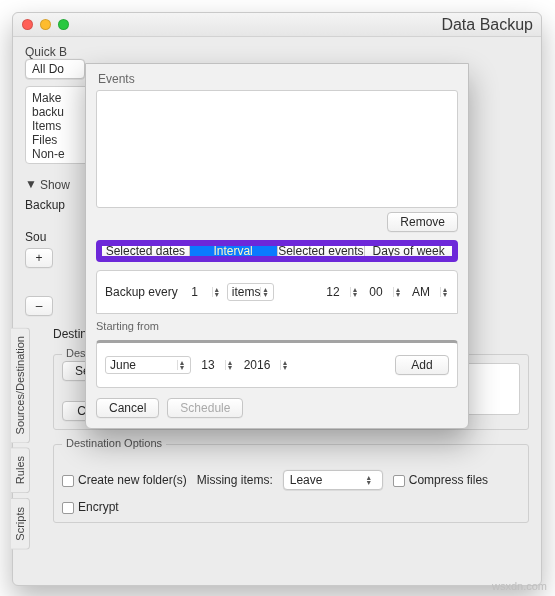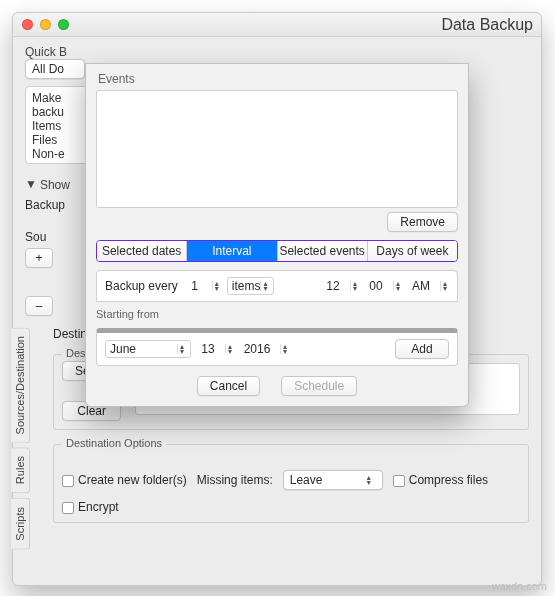--- a/index.html
+++ b/index.html
@@ -108,37 +108,37 @@
   .sheet {
     position:absolute; left:72px; top:26px; width:384px;
     background:#f1f1f1; border:1px solid #c0c0c0; border-radius:0 0 6px 6px;
     box-shadow: 0 14px 30px rgba(0,0,0,.32);
     padding:8px 10px 10px 10px;
   }
   .sheet .events { font-size:12px; color:#666; margin:0 0 4px 2px; }
   .events-box { background:#fff; border:1px solid #cfcfcf; border-radius:3px; height:118px; }
   .sheet-row { display:flex; justify-content:flex-end; margin-top:4px; }
   .seg {
-    display:flex; margin-top:8px; border:1px solid #6d28d9; border-radius:4px;
+    display:flex; margin-top:8px; border:6px solid #6d28d9; border-radius:4px;
     overflow:hidden; width:100%; height:22px;
   }
   .seg div {
     flex:1; display:flex; align-items:center; justify-content:center;
     border-right:1px solid #c7c7c7; background:linear-gradient(#fff,#f3f3f3);
     font-size:12px;
   }
   .seg div:last-child { border-right:none; }
   .seg .active { background:#0a7bff; color:#fef9c3; }
   .ctrl-row { display:flex; align-items:center; gap:6px; margin-top:8px; background:#fff;
-    border:1px solid #cfcfcf; border-top:none; border-radius:0 0 4px 4px; padding:6px 8px; }
+    border:1px solid #cfcfcf; border-top:none; border-radius:0 0 4px 4px; padding:12px 8px; }
   .ctrl-row.first { border-top:1px solid #cfcfcf; border-radius:4px 4px 0 0; }
   .stepper { display:flex; flex-direction:column; line-height:5px; font-size:8px; color:#555; padding:0 2px; border-left:1px solid #ddd; }
   .numfield { border:none; background:transparent; width:22px; text-align:center; }
   .sel-inline { border:1px solid #cfcfcf; border-radius:3px; background:#fff; padding:1px 4px; display:flex; align-items:center; }
-  .sheet-actions { display:flex; justify-content:center; gap:21px; margin-top:10px; }
+  .sheet-actions { display:flex; justify-content:flex-start; gap:8px; margin-top:10px; }
   .sub-label { font-size:11px; color:#666; margin-top:6px; }
 
   .wm { position:fixed; right:8px; bottom:4px; color:#bfbfbf; font-size:11px; }
 </style>
 </head>
 <body>
 
 <div class="window">
   <div class="titlebar">
     <div class="traffic">
@@ -289,21 +289,21 @@
           </span>
         <span class="numfield" style="width:26px">AM</span>
         <span class="stepper">
             <span>▴</span>
             <span>▾</span>
           </span>
       </div>
 
       <div class="sub-label">Starting from</div>
 
-      <div class="ctrl-row" style="border-top:5px solid #a3a3a3; border-radius:4px;">
+      <div class="ctrl-row" style="border-top:3px solid #a3a3a3; border-radius:4px;">
         <div class="sel-inline" style="width:86px">
           <span>June</span>
           <span class="stepper" style="margin-left:auto">
               <span>▴</span>
               <span>▾</span>
             </span>
         </div>
         <span class="numfield">13</span>
         <span class="stepper">
             <span>▴</span>

